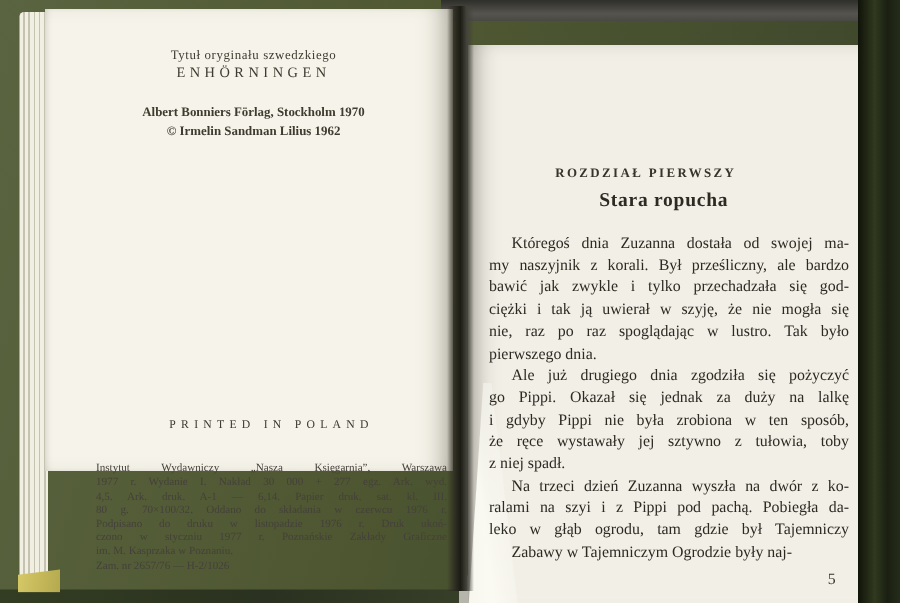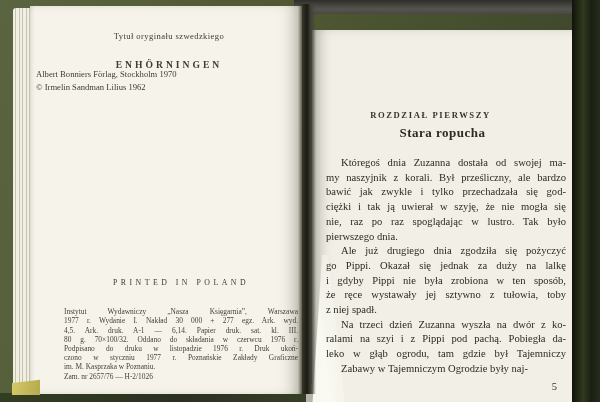--- a/index.html
+++ b/index.html
@@ -18,28 +18,28 @@
     background:repeating-linear-gradient(90deg,#f1eee2 0 2.5px,#c6c2b2 2.5px 3.5px);
     border-radius:3px 0 0 3px;}
   .corner-fold{position:absolute;left:12px;top:378px;width:28px;height:17px;z-index:3;
     background:linear-gradient(100deg,#d6c967,#b5a94f);
     clip-path:polygon(0 100%,0 30%,100% 10%,100% 100%);}
   .spine-tongue{position:absolute;left:306px;top:383px;width:48px;height:19px;z-index:1;
     background:#b6b5ac;border-radius:9px 9px 0 0;}
   .gutter{position:absolute;left:298px;top:4px;width:18px;height:390px;z-index:3;
     background:linear-gradient(90deg,rgba(40,40,30,0) 0%,#2a291f 35%,#1c1b14 50%,#43423a 72%,rgba(70,70,58,0) 100%);}
 
-  .left-page{position:absolute;left:30px;top:6px;width:272px;height:388px;z-index:2;
+  .left-page{position:absolute;left:30px;top:6px;width:272px;height:308px;z-index:2;
     background:var(--page-left,#f6f4ea);
     box-shadow:inset -16px 0 18px -12px rgba(55,50,35,.5), inset 3px 0 4px -2px rgba(0,0,0,.15);
     color:var(--ink-soft,#3f3b31);}
   .lp-head{position:absolute;left:6px;right:0;top:25px;text-align:center;}
   .lp-orig-label{font-size:8.6px;letter-spacing:.4px;}
-  .lp-orig-title{font-size:9.6px;font-weight:700;letter-spacing:3px;margin-top:18px;}
-  .lp-pub{position:absolute;left:6px;right:0;top:62px;font-size:8.6px;line-height:13px;}
+  .lp-orig-title{font-size:9.6px;font-weight:400;letter-spacing:3px;margin-top:2px;}
+  .lp-pub{position:absolute;left:6px;right:0;top:62px;text-align:center;font-size:8.6px;line-height:13px;font-weight:bold;}
   .lp-imprint{position:absolute;left:34px;width:234px;top:272px;font-size:7.4px;line-height:9.2px;color:#45413a;}
   .lp-printed{text-align:center;font-size:7.8px;letter-spacing:3.5px;margin-bottom:20px;color:#3d3930;}
   .il{white-space:nowrap;}
   .il.jl{text-align:justify;text-align-last:justify;white-space:normal;}
   .il.ctr{text-align:left;}
 
   .right-page{position:absolute;left:312px;top:13px;width:261px;height:380px;z-index:2;
     background:var(--page-right,#f1efe6);
     box-shadow:inset 12px 0 16px -9px rgba(50,48,38,.55);
     color:var(--ink,#2d2a24);margin-top:17px;}

